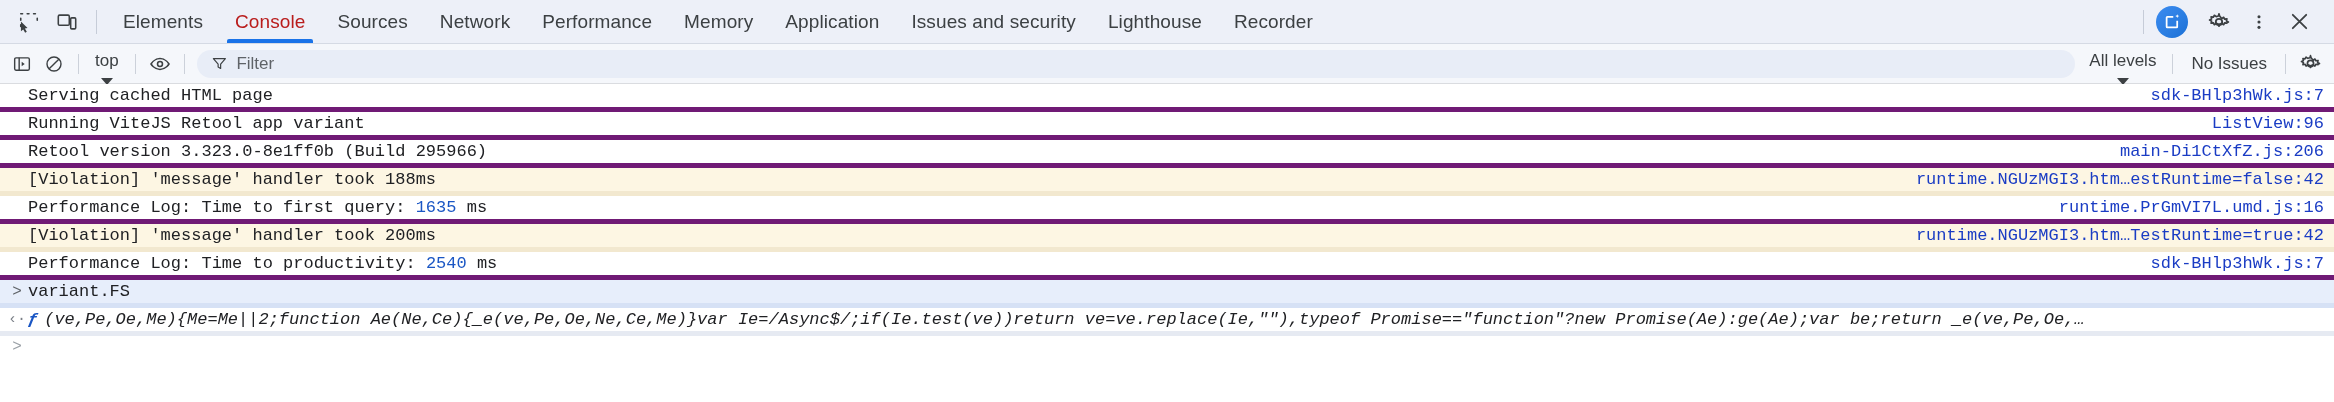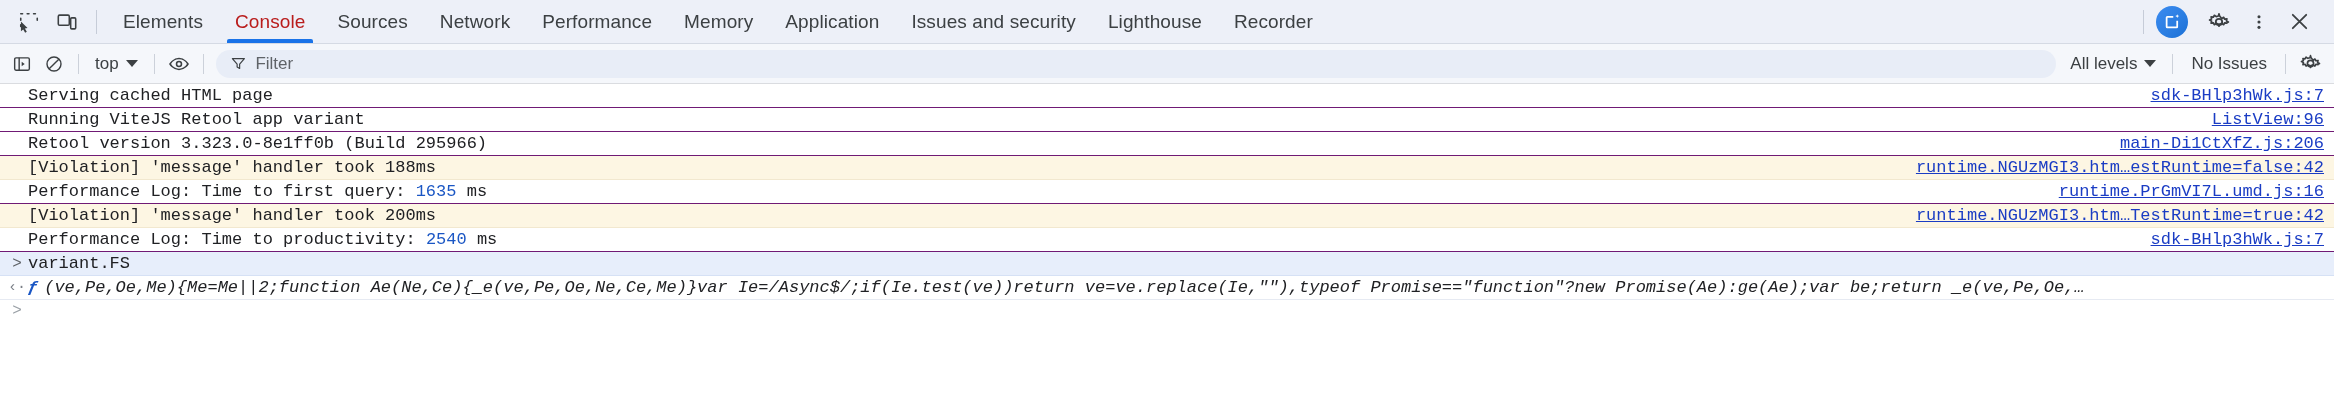--- a/index.html
+++ b/index.html
@@ -128,20 +128,21 @@
   .ct-select {
     display: flex;
     align-items: center;
     gap: 7px;
     padding: 0 8px;
     height: 26px;
     font-size: 17px;
     color: #3c4043;
     border-radius: 4px;
     white-space: nowrap;
+    flex-direction: column;
   }
   .caret {
     width: 0;
     height: 0;
     border-left: 6px solid transparent;
     border-right: 6px solid transparent;
     border-top: 7px solid #3c4043;
     display: inline-block;
   }
   .filter-box {
@@ -186,41 +187,40 @@
     background: #ffffff;
     font-family: "Liberation Mono", monospace;
     font-size: 17px;
   }
   .msg {
     display: flex;
     align-items: center;
     justify-content: space-between;
     min-height: 21.5px;
     padding: 1px 10px 1px 0;
-    border-bottom: 1px solid #701a75;
+    border-bottom: 5px solid #701a75;
     box-sizing: border-box;
     position: relative;
   }
   .msg.violation { background: #fdf6e3; border-bottom-color: #f2e8cf; }
   .msg.input-row { background: #e7eefb; border-bottom-color: #d6e1f5; }
   .msg.result-row { background: #ffffff; border-bottom-color: #e6eaf2; }
   .msg-text {
     color: #202124;
     padding-left: 28px;
     white-space: pre;
     overflow: hidden;
     text-overflow: ellipsis;
     flex: 1 1 auto;
     min-width: 0;
     line-height: 21px;
   }
   .num { color: #1a56c4; }
   .src-link {
     color: #1a3cc4;
-    text-decoration: underline;
     white-space: nowrap;
     flex: 0 0 auto;
     padding-left: 18px;
     line-height: 21px;
   }
   
   .gutter {
     position: absolute;
     left: 8px;
     top: 0;

